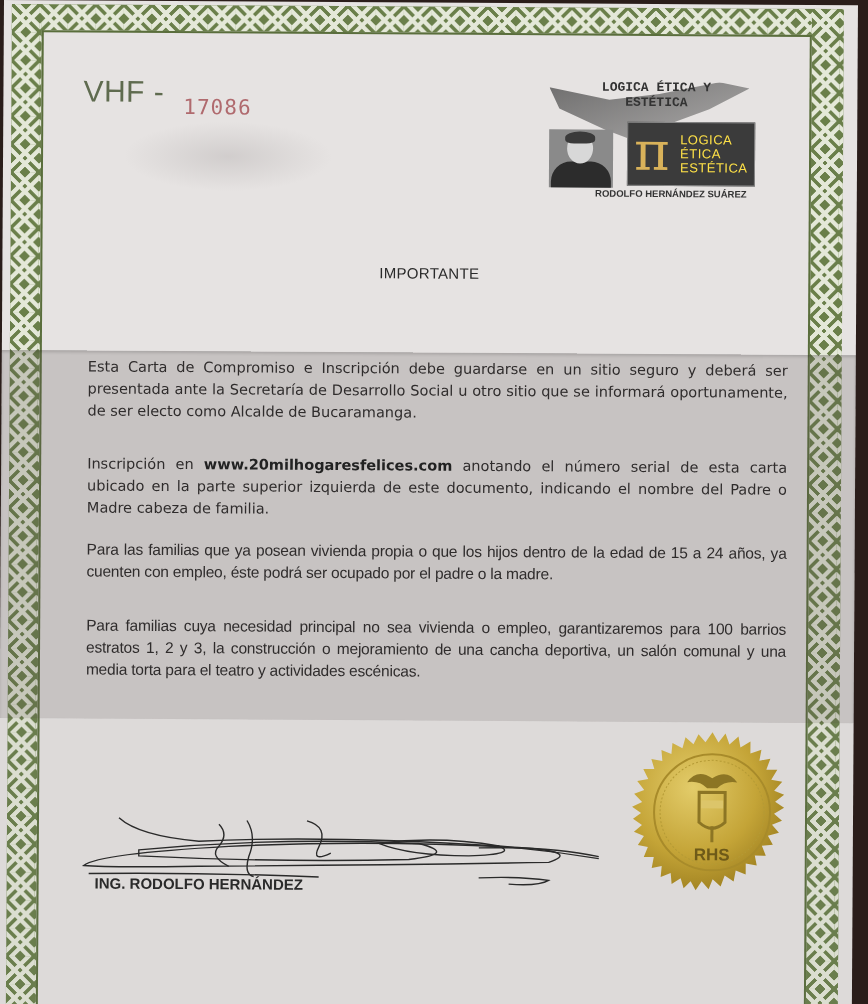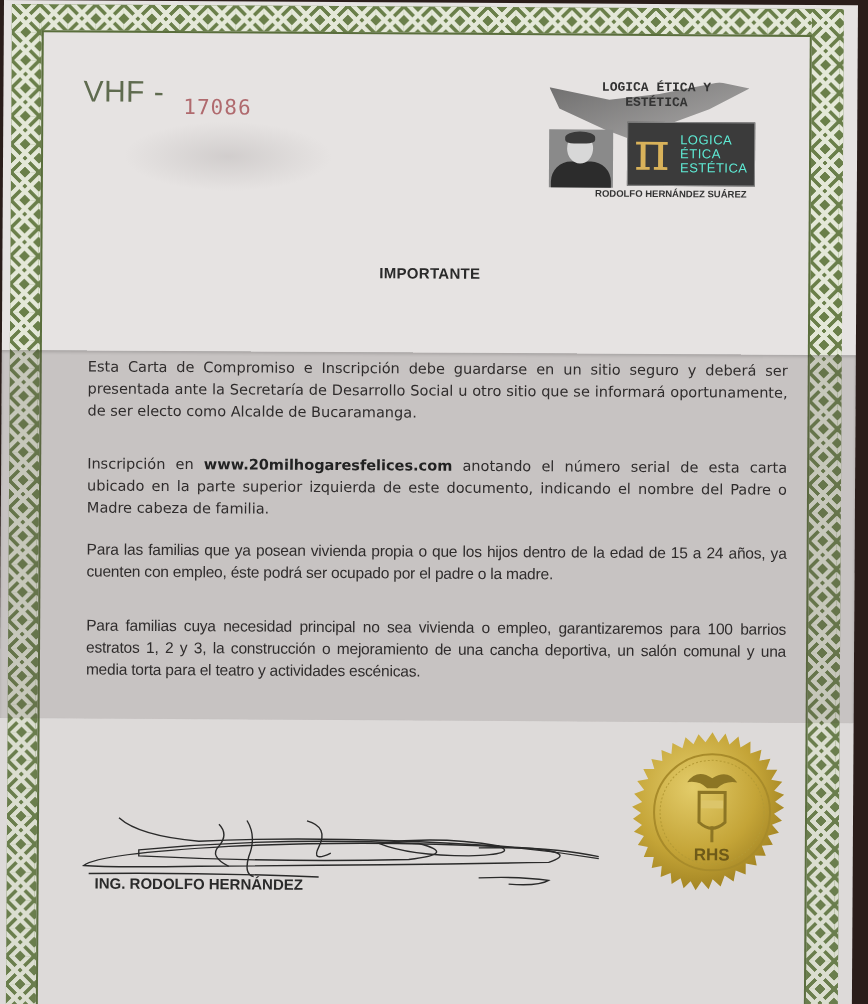--- a/index.html
+++ b/index.html
@@ -93,31 +93,31 @@
     position: absolute; left: 86px; top: 48px; width: 126px; height: 62px;
     background: #3b3b3b; border: 1px solid #888;
   }
   .pi-glyph {
     position: absolute; left: 6px; top: -2px;
     font-family: "DejaVu Serif", serif; font-size: 54px; color: #d9b25a; line-height: 62px;
   }
   .pi-text {
     position: absolute; left: 52px; top: 10px;
     font-family: "Liberation Sans", sans-serif; font-size: 13px; line-height: 14px;
-    color: #5eead4; letter-spacing: 0.5px;
+    color: #fde047; letter-spacing: 0.5px;
   }
   .logo-name {
     position: absolute; left: 40px; top: 114px; width: 180px;
     text-align: center; font-family: "Liberation Sans", sans-serif;
     font-weight: bold; font-size: 9.5px; color: #333;
   }
 
   .heading {
     position: absolute; left: 377px; top: 262px;
-    font-family: "Liberation Sans", sans-serif; font-weight: bold;
+    font-family: "Liberation Sans", sans-serif; font-weight: normal;
     font-size: 15px; color: #2a2a2a; letter-spacing: 0.3px;
   }
 
   .body-text {
     position: absolute; left: 86px; width: 700px;
     font-family: "DejaVu Sans", sans-serif;
     font-size: 14.5px; line-height: 22px; color: #2f2c2c;
     text-align: justify;
   }
   .p1 { top: 355px; }

